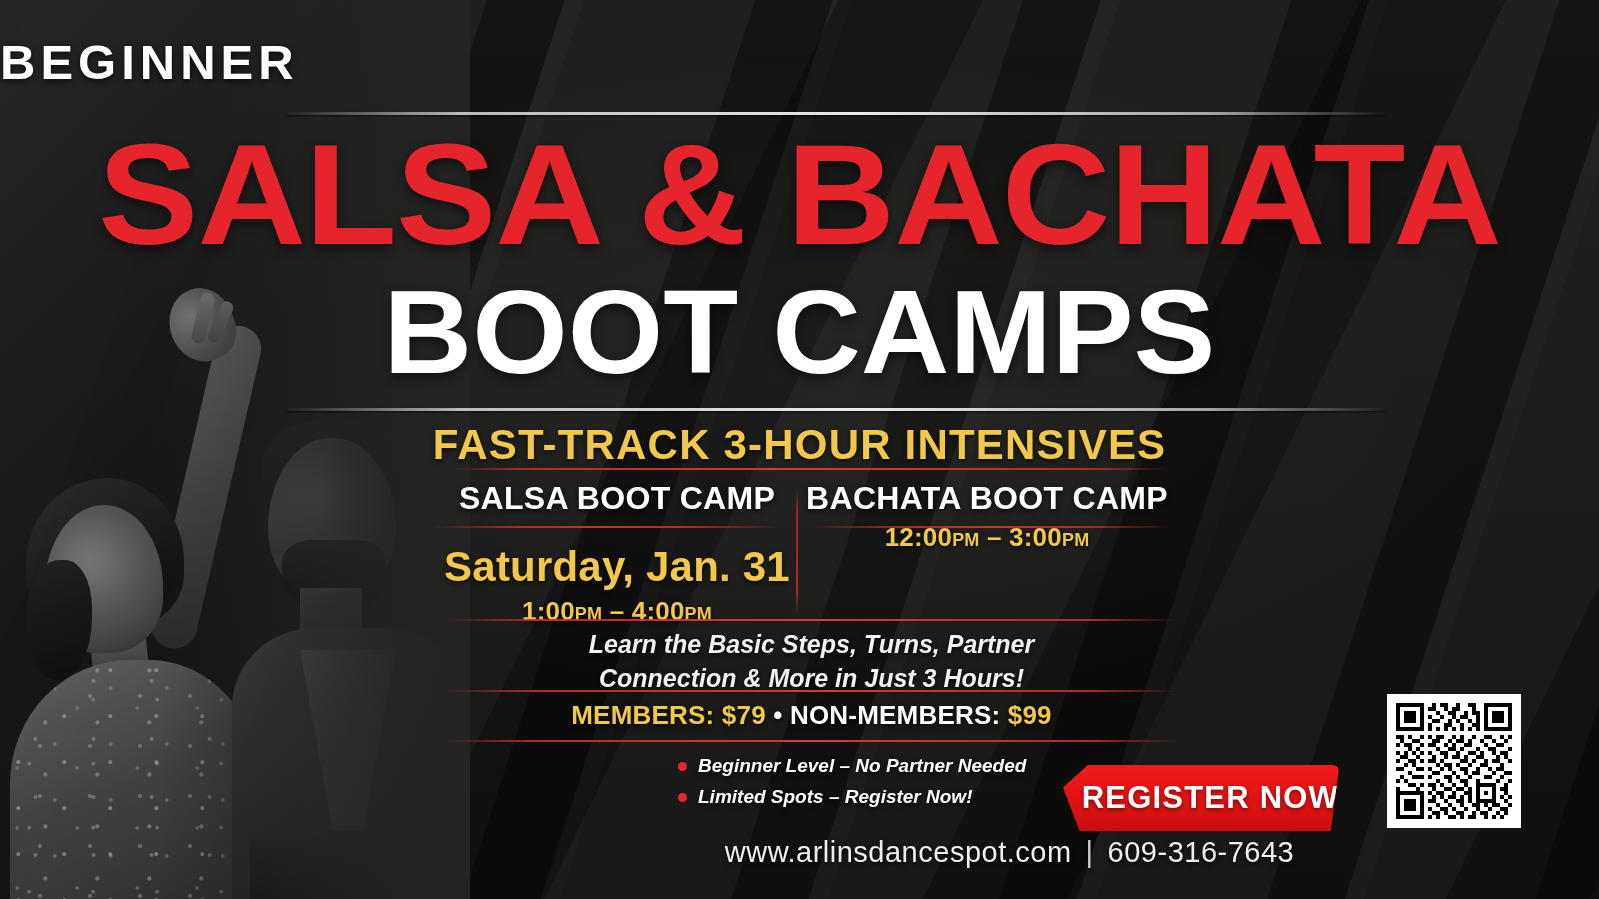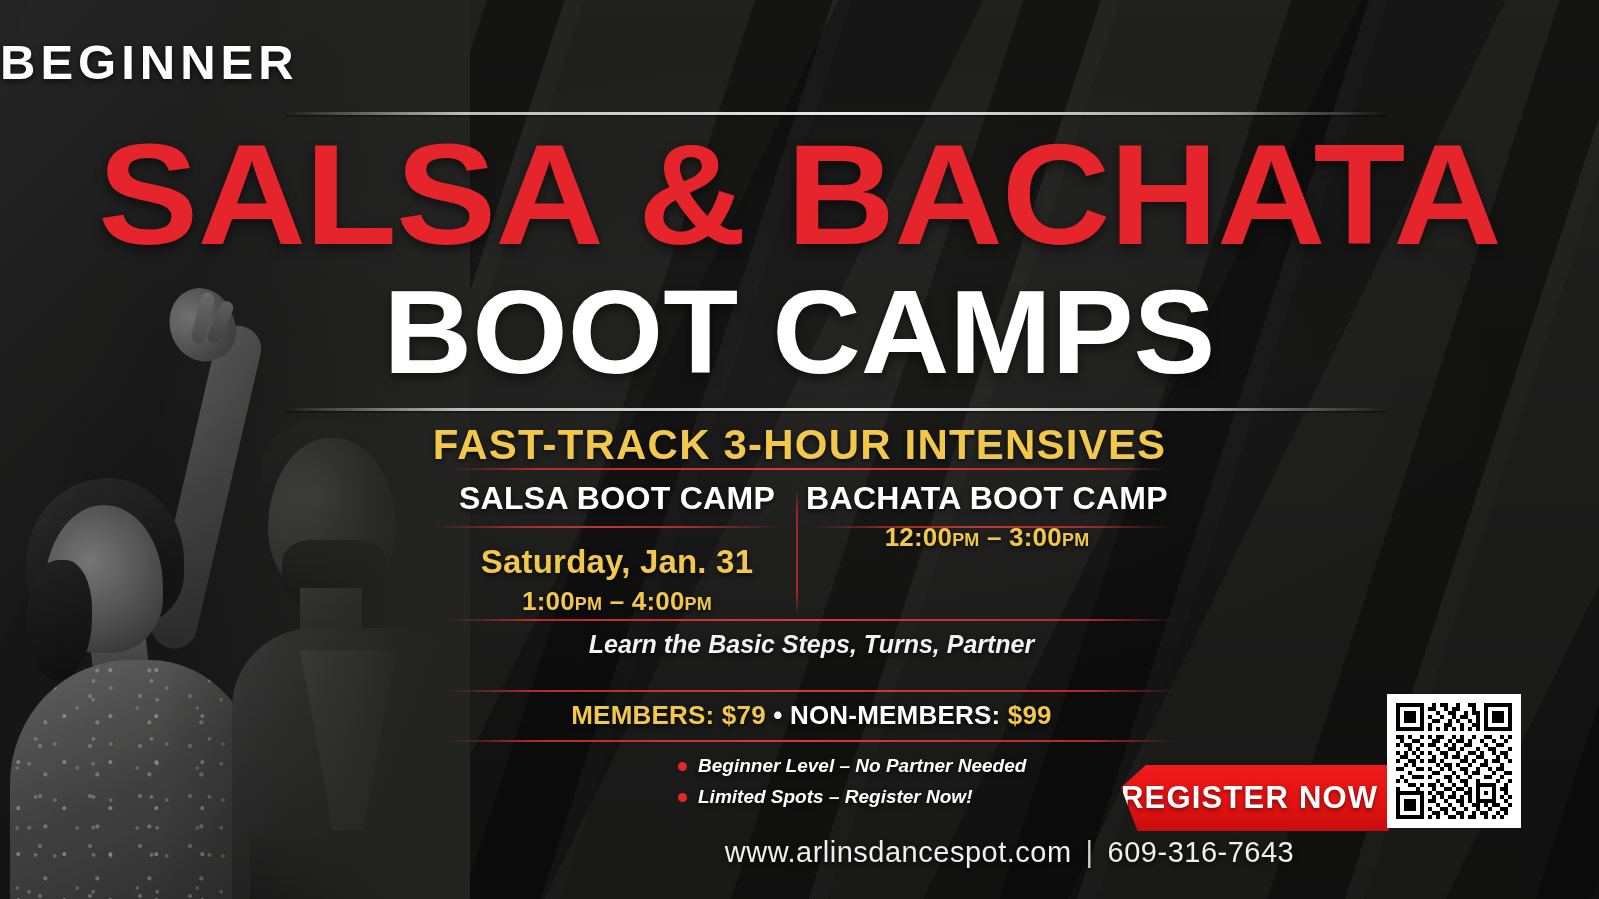--- a/index.html
+++ b/index.html
@@ -216,21 +216,21 @@
     position:absolute; left:432px; top:480px; width:740px;
     display:flex;
   }
   .camp{ width:50%; text-align:center; }
   .camp-name{
     color:#ffffff; font-size:32px; font-weight:700; letter-spacing:.3px;
     text-shadow:0 2px 5px rgba(0,0,0,.7);
   }
   .camp-date{
     margin-top:26px;
-    color:#f1c84b; font-size:33px; font-weight:700; letter-spacing:.2px;
+    color:#f1c84b; font-size:42px; font-weight:700; letter-spacing:.2px;
     text-shadow:0 2px 5px rgba(0,0,0,.7);
   }
   .camp-time{
     margin-top:5px;
     color:#f1c84b; font-size:26px; font-weight:700; letter-spacing:.2px;
     text-shadow:0 2px 5px rgba(0,0,0,.7);
   }
   .camp-time .ampm{ font-size:18px; }
 
   .blurb{
@@ -261,26 +261,26 @@
     margin-bottom:9px;
     text-shadow:0 2px 4px rgba(0,0,0,.75);
     white-space:nowrap;
   }
   .dot{
     width:9px; height:9px; border-radius:50%;
     background:#e02a2a; margin-right:11px; flex:none;
   }
 
   .register{
-    position:absolute; left:1121px; top:765px;
+    position:absolute; left:1063px; top:765px;
     width:276px; height:66px;
     background:linear-gradient(180deg,#ef1a1a 0%, #e31212 55%, #c90d0d 100%);
     clip-path:polygon(9% 0, 100% 0, 100% 4%, 97% 100%, 6% 100%, 0 34%);
     border-radius:6px;
-    display:flex; align-items:center; justify-content:flex-start;
+    display:flex; align-items:center; justify-content:flex-end;
     box-shadow:0 6px 16px rgba(0,0,0,.6);
     cursor:pointer;
   }
   .register span{
     color:#ffffff; font-size:31px; font-weight:700; letter-spacing:1.2px;
     text-shadow:0 2px 4px rgba(0,0,0,.45);
   }
 
   .qr{
     position:absolute; left:1387px; top:694px;
@@ -366,20 +366,21 @@
           <span>–</span>
           <span>3:00</span><span class="ampm">PM</span>
         </div>
       </div>
     </div>
 
     <div class="rule-red r2"></div>
 
     <div class="blurb">
       <div>Learn the Basic Steps, Turns, Partner</div>
+      <div>Connection &amp; More in Just 3 Hours!</div>
     </div>
 
     <div class="rule-red r3"></div>
 
     <div class="pricing">
       <span class="gold">MEMBERS: $79</span><span> • </span><span>NON-MEMBERS: </span><span class="gold">$99</span>
     </div>
 
     <div class="rule-red r4"></div>
 

